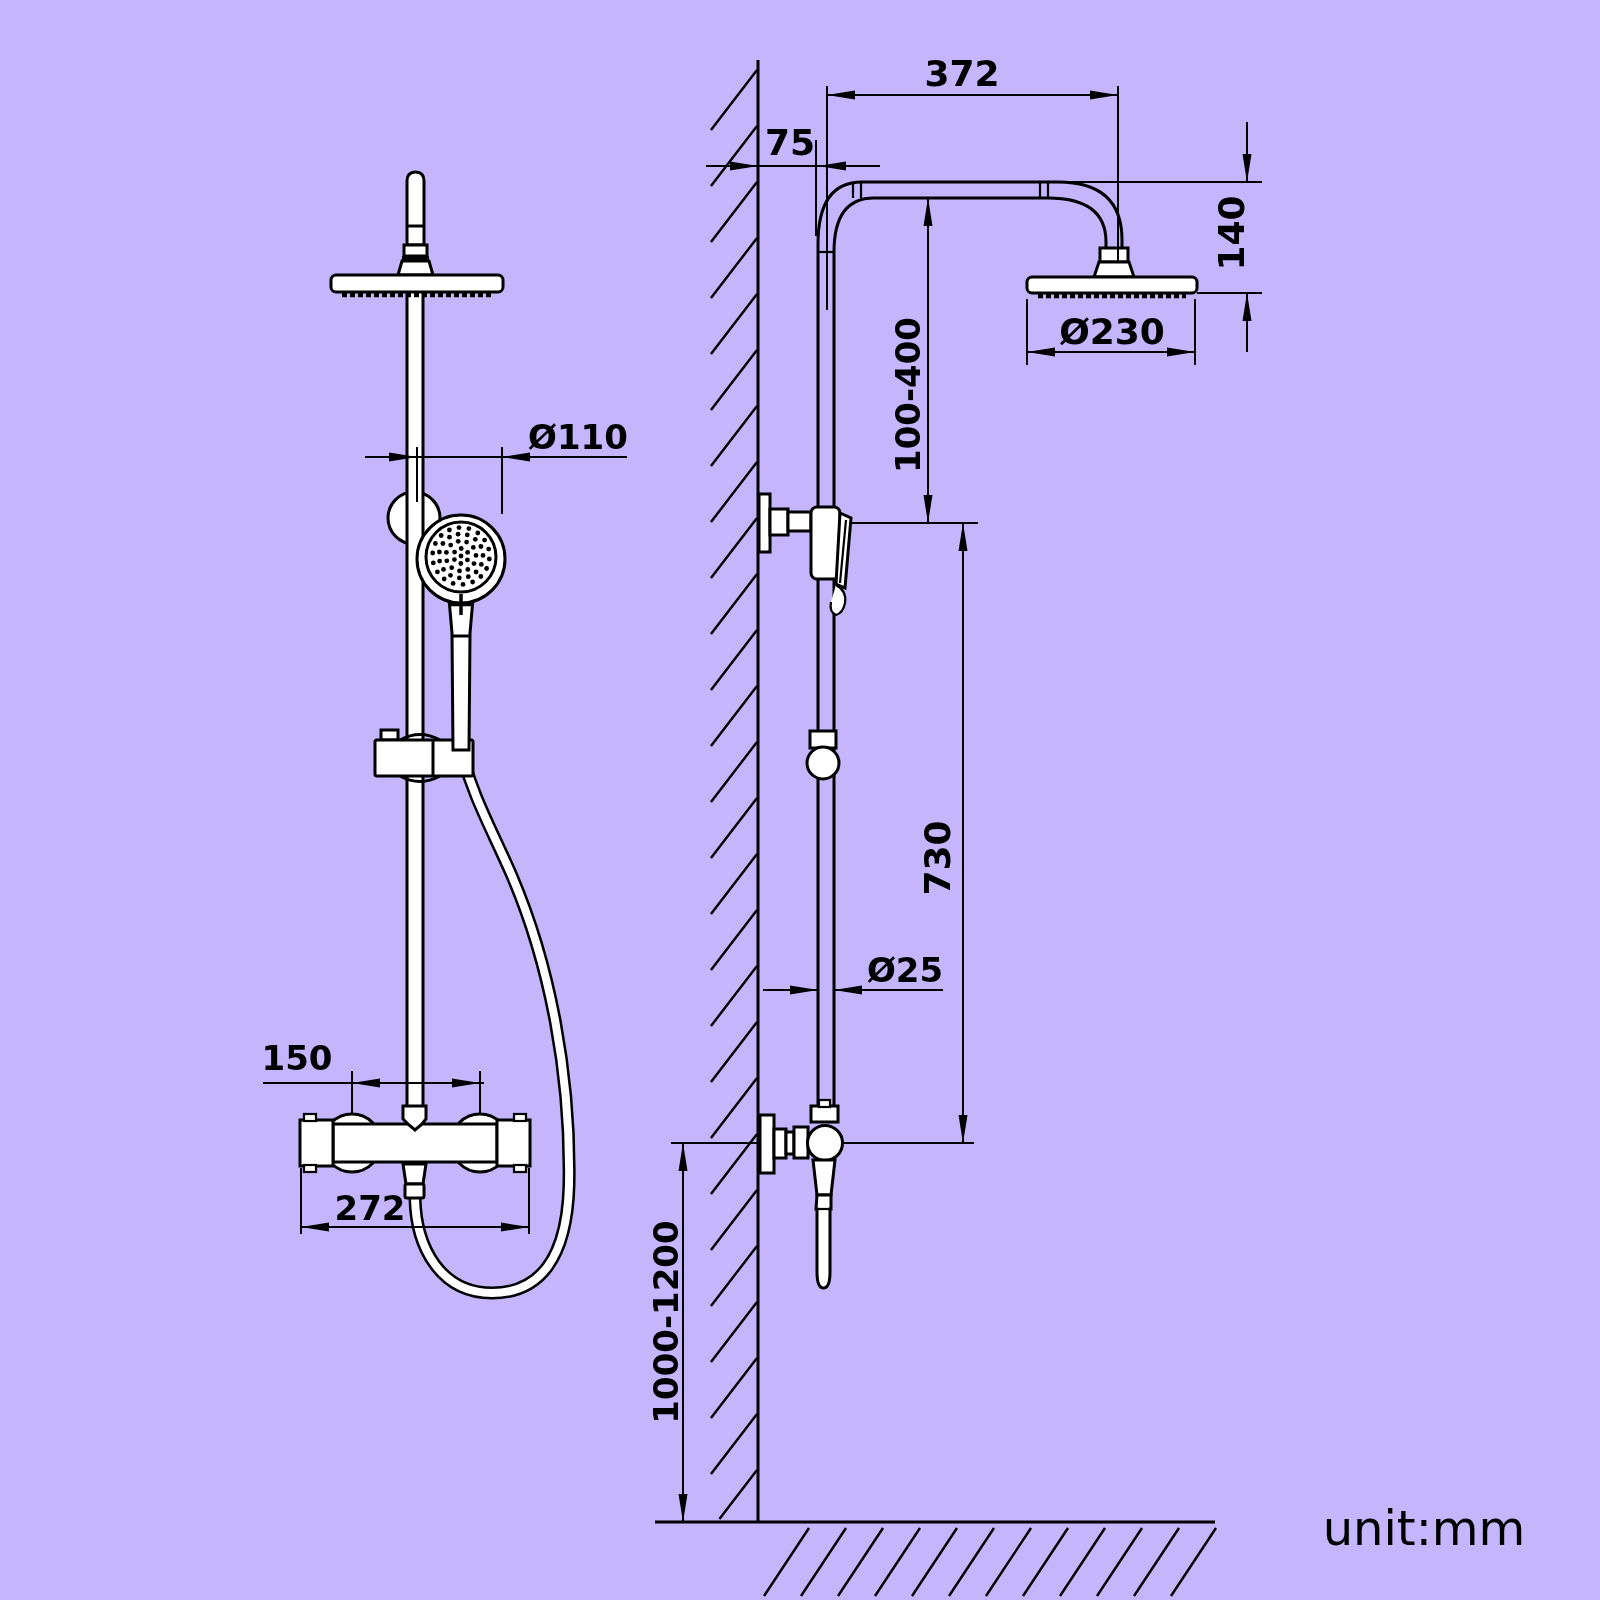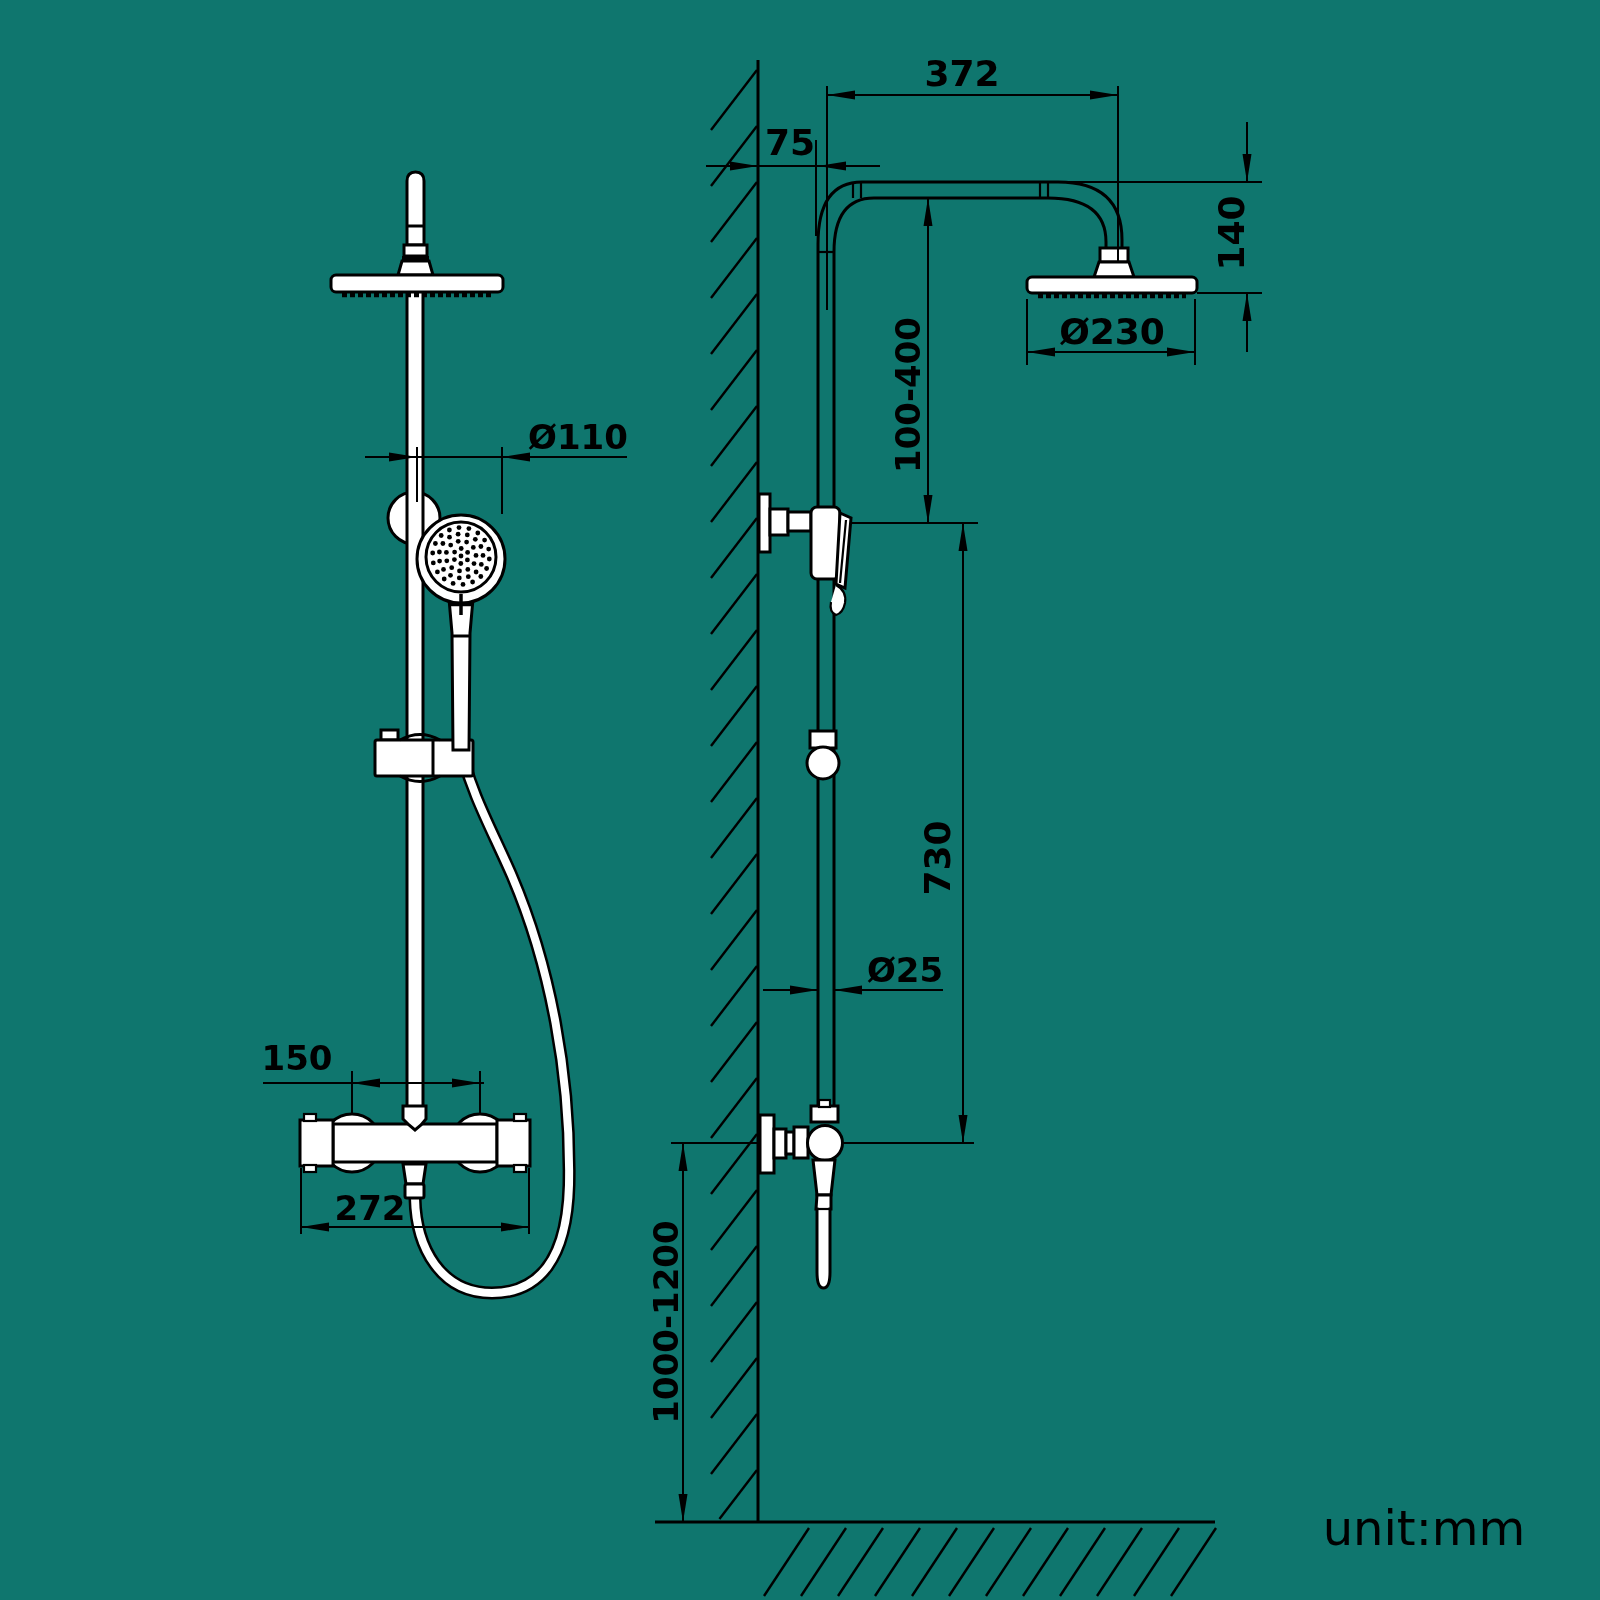--- a/index.html
+++ b/index.html
@@ -1,16 +1,16 @@
 <!DOCTYPE html>
 <html><head>
 <meta charset="utf-8">
 <style>
   html,body{margin:0;padding:0;background:#fff;}
-  .page{width:1600px;height:1600px;background:#0f766e;position:relative;overflow:hidden;}
+  .page{width:1600px;height:1600px;background:#c4b5fd;position:relative;overflow:hidden;}
   svg{display:block;}
   
   .s3{stroke:#000;stroke-width:3;fill:none;}
   .s3w{stroke:#000;stroke-width:3;fill:#fff;}
   .s2{stroke:#000;stroke-width:2.2;fill:none;}
   .s2w{stroke:#000;stroke-width:2.2;fill:#fff;}
   .blk{fill:#000;stroke:none;}
   .noz{stroke:#000;stroke-width:4.5;fill:none;stroke-dasharray:5 3;}
   
   .dim{stroke:#000;stroke-width:2;fill:none;}

